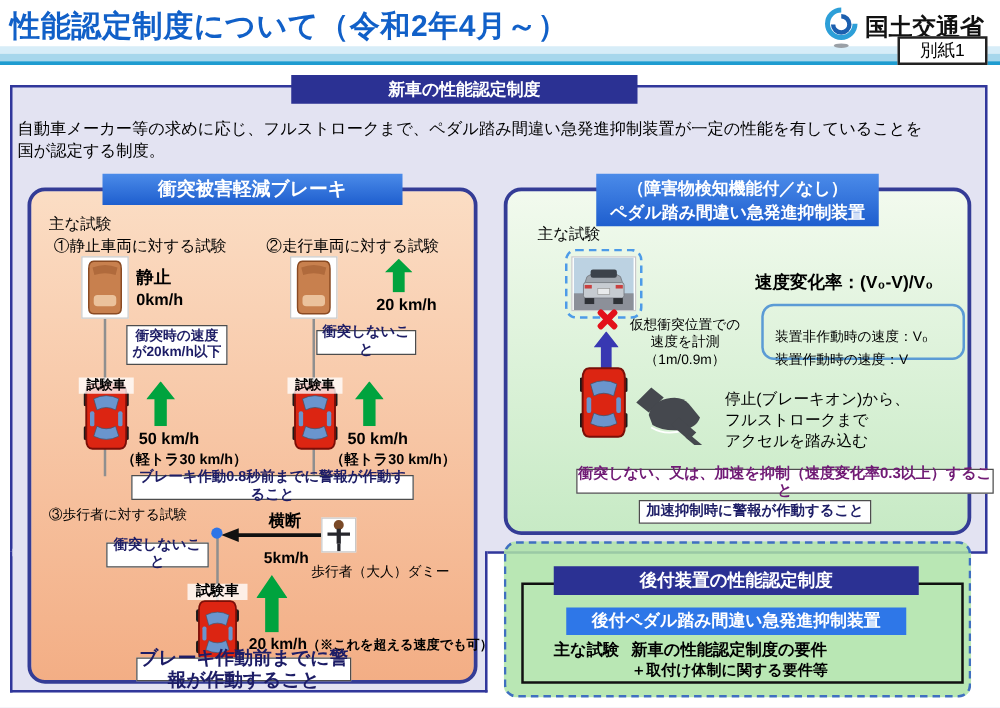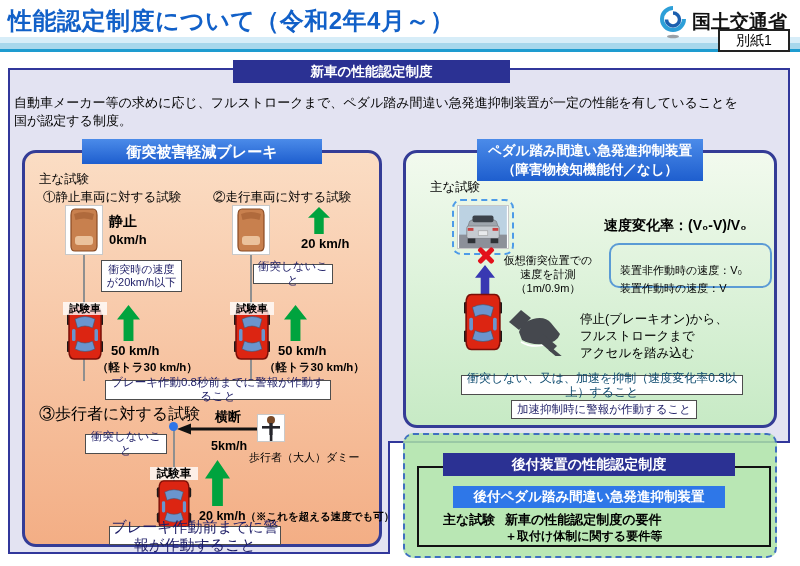--- a/index.html
+++ b/index.html
@@ -18,21 +18,21 @@
   .patch{position:absolute;left:10px;top:439px;width:378px;height:6px;background:#E3E3F2;z-index:2}
   .banner{position:absolute;color:#fff;font-weight:bold;text-align:center;z-index:6}
   .navy{background:#2B3193}
   .bblue{background:linear-gradient(180deg,#4B8BE9 0%,#1E5ECE 100%)}
   .flatblue{background:#2E77E8}
   .intro{position:absolute;left:14px;top:94px;font-size:13px;line-height:17.5px;color:#000;z-index:5;white-space:nowrap}
   .panel{position:absolute;border:3px solid #343C96;border-radius:14px;z-index:3}
   .aeb{left:22px;top:150px;width:360px;height:397px;background:linear-gradient(180deg,#FBDDC4 0%,#F3AE85 100%)}
   .pmpd{left:403px;top:150px;width:374px;height:278px;background:linear-gradient(180deg,#F2FAEE 0%,#C7EAC5 100%)}
   .retrofit{position:absolute;left:403px;top:433px;width:374px;height:125px;background:rgba(173,227,167,.85);border:2.5px dashed #3F6FC0;border-radius:10px;z-index:4}
-  .wbox{position:absolute;background:#fff;border:1px solid #4d4d4d;color:#1D1D66;font-weight:normal;text-align:center;display:flex;align-items:center;justify-content:center;line-height:1.2;z-index:2}
+  .wbox{position:absolute;background:#fff;border:1px solid #4d4d4d;color:#1D1D66;font-weight:bold;text-align:center;display:flex;align-items:center;justify-content:center;line-height:1.2;z-index:2}
   .vline{position:absolute;width:2px;background:#8f8f8f;z-index:0}
   .plate{position:absolute;background:#fff;border:1px solid #c9c9c9;display:flex;align-items:center;justify-content:center;z-index:1}
   .arrow-up{position:absolute;clip-path:polygon(50% 0,100% 40%,71.5% 40%,71.5% 100%,28.5% 100%,28.5% 40%,0 40%);background:#00A33E;z-index:1}
   .arrow-navy{background:#3838B2}
   .lbl{position:absolute;white-space:nowrap}
   .carlabel{position:absolute;background:rgba(255,255,255,.78);font-size:10.5px;font-weight:bold;text-align:center;z-index:2;line-height:13px}
   .xbar{position:absolute;left:0;top:7px;width:20px;height:5px;background:#E3111B;border-radius:2px}
   .dashedbox{position:absolute;border:2px dashed #4D9BE8;border-radius:9px;display:flex;align-items:center;justify-content:center;z-index:1}
   .speeddef{position:absolute;border:2px solid #5B9BD5;border-radius:10px;z-index:1}
   .blackbox{position:absolute;border:2px solid #111;background:transparent;z-index:1}
@@ -132,21 +132,21 @@
           <rect x="27.5" y="24" width="3.5" height="12" rx="1.5" fill="#6A95CE"></rect>
         </svg>
     </div>
     <div class="carlabel" style="left:205px;top:149px;width:44px">試験車</div>
     <div class="arrow-up" style="left:259px;top:152px;width:23px;height:36px"></div>
     <div class="lbl" style="left:253px;top:190px;font-size:13px;font-weight:bold">50 km/h</div>
     <div class="lbl" style="left:239px;top:207px;font-size:11.5px;font-weight:bold">（軽トラ30 km/h）</div>
 
     <div class="wbox" style="left:80px;top:227px;width:226px;height:20px;font-size:11.5px">ブレーキ作動0.8秒前までに警報が作動すること</div>
 
-    <div class="lbl" style="left:14px;top:251px;font-size:16px">③歩行者に対する試験</div>
+    <div class="lbl" style="left:14px;top:251px;font-size:11px">③歩行者に対する試験</div>
     <div class="lbl" style="left:190px;top:255px;font-size:13px;font-weight:bold">横断</div>
     <div class="abs" style="left:152px;top:268px;z-index:1">
       <svg width="82" height="12" viewBox="0 0 82 12">
           <line x1="80" y1="6" x2="12" y2="6" stroke="#111" stroke-width="3"></line>
           <polygon points="0,6 14,0.5 14,11.5" fill="#111"></polygon>
         </svg>
     </div>
     <div class="bluedot" style="left:144px;top:269px"></div>
     <div class="plate" style="left:232px;top:261px;width:28px;height:28px">
       <svg width="24" height="26" viewBox="0 0 24 26">
@@ -239,26 +239,26 @@
           <polygon points="38,28 52,40 46,46 32,34" fill="#45484E"></polygon>
           <rect x="46" y="41" width="14" height="4" transform="rotate(40 46 41)" fill="#45484E"></rect>
         </svg>
     </div>
     <div class="lbl" style="left:174px;top:158px;font-size:12.5px;line-height:17px;white-space:normal;width:170px">
       <div>停止(ブレーキオン)から、</div>
       <div>フルストロークまで</div>
       <div>アクセルを踏み込む</div>
     </div>
 
-    <div class="wbox" style="left:55px;top:222px;width:282px;height:20px;font-size:12px;color:#0c4a6e">衝突しない、又は、加速を抑制（速度変化率0.3以上）すること</div>
+    <div class="wbox" style="left:55px;top:222px;width:334px;height:20px;font-size:12px;color:#701a75">衝突しない、又は、加速を抑制（速度変化率0.3以上）すること</div>
     <div class="wbox" style="left:105px;top:247px;width:186px;height:19px;font-size:11.5px">加速抑制時に警報が作動すること</div>
   </div>
   <div class="banner bblue" style="left:477px;top:139px;width:226px;height:42px;font-size:13.5px;line-height:19px;padding-top:2px">
+    <div>（障害物検知機能付／なし）</div>
     <div>ペダル踏み間違い急発進抑制装置</div>
-    <div>（障害物検知機能付／なし）</div>
   </div>
 
   <div class="retrofit">
     <div class="blackbox" style="left:12px;top:31px;width:354px;height:81px"></div>
     <div class="banner navy" style="left:38px;top:18px;width:292px;height:23px;font-size:14px;line-height:23px">後付装置の性能認定制度</div>
     <div class="banner flatblue" style="left:48px;top:51px;width:272px;height:22px;font-size:13.5px;line-height:22px">後付ペダル踏み間違い急発進抑制装置</div>
     <div class="lbl" style="left:38px;top:76px;font-size:13px;font-weight:bold">主な試験</div>
     <div class="lbl" style="left:100px;top:76px;font-size:13px;font-weight:bold">新車の性能認定制度の要件</div>
     <div class="lbl" style="left:100px;top:93px;font-size:12px;font-weight:bold">＋取付け体制に関する要件等</div>
   </div>

